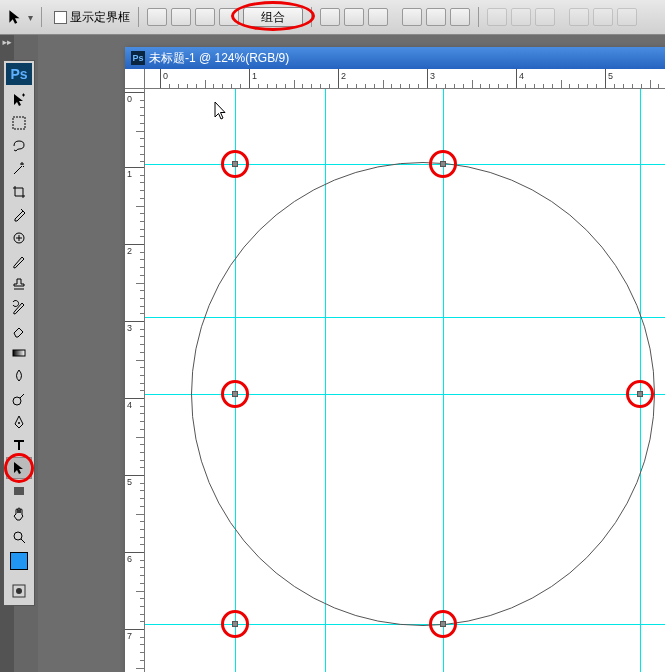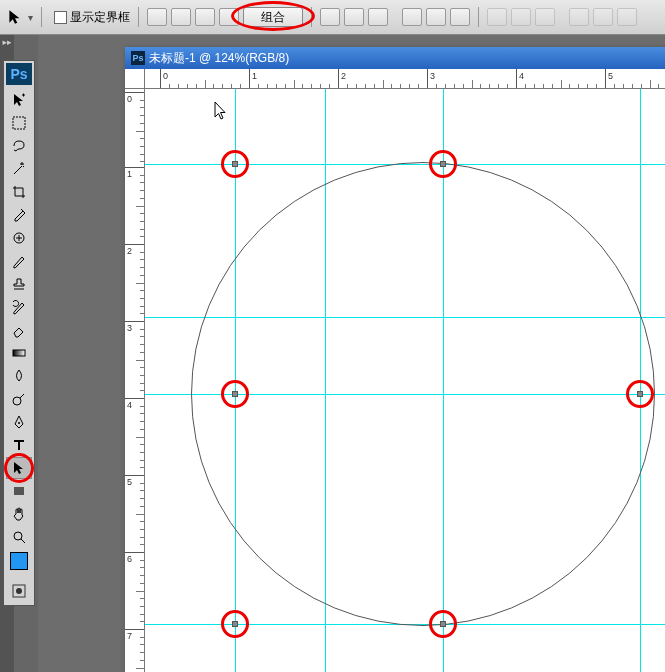--- a/index.html
+++ b/index.html
@@ -356,21 +356,21 @@
         <rect x="2" y="2" width="12" height="12" fill="none" stroke="#333"></rect>
         <circle cx="8" cy="8" r="3" fill="#333"></circle>
       </svg>
   </div>
 </div>
 
 <div class="workspace">
   <div class="doc-window">
     <div class="doc-title">
       <span class="ps-tiny">Ps</span>
-      <span>未标题-1 @ 124%(RGB/8)</span>
+      <span>未标题-1 @ 124%(RGB/9)</span>
     </div>
     <div class="ruler-corner"></div>
     <div class="ruler-h" id="ruler-h">
         <div class="major" style="left: 15px;"></div>
         <div class="tick" style="left: 18px;">0</div>
         <div style="position: absolute; bottom: 0px; width: 1px; height: 4px; background: rgb(119, 119, 119); left: 23.9px;"></div>
         <div style="position: absolute; bottom: 0px; width: 1px; height: 4px; background: rgb(119, 119, 119); left: 32.8px;"></div>
         <div style="position: absolute; bottom: 0px; width: 1px; height: 4px; background: rgb(119, 119, 119); left: 41.7px;"></div>
         <div style="position: absolute; bottom: 0px; width: 1px; height: 4px; background: rgb(119, 119, 119); left: 50.6px;"></div>
         <div style="position: absolute; bottom: 0px; width: 1px; height: 8px; background: rgb(119, 119, 119); left: 59.5px;"></div>

